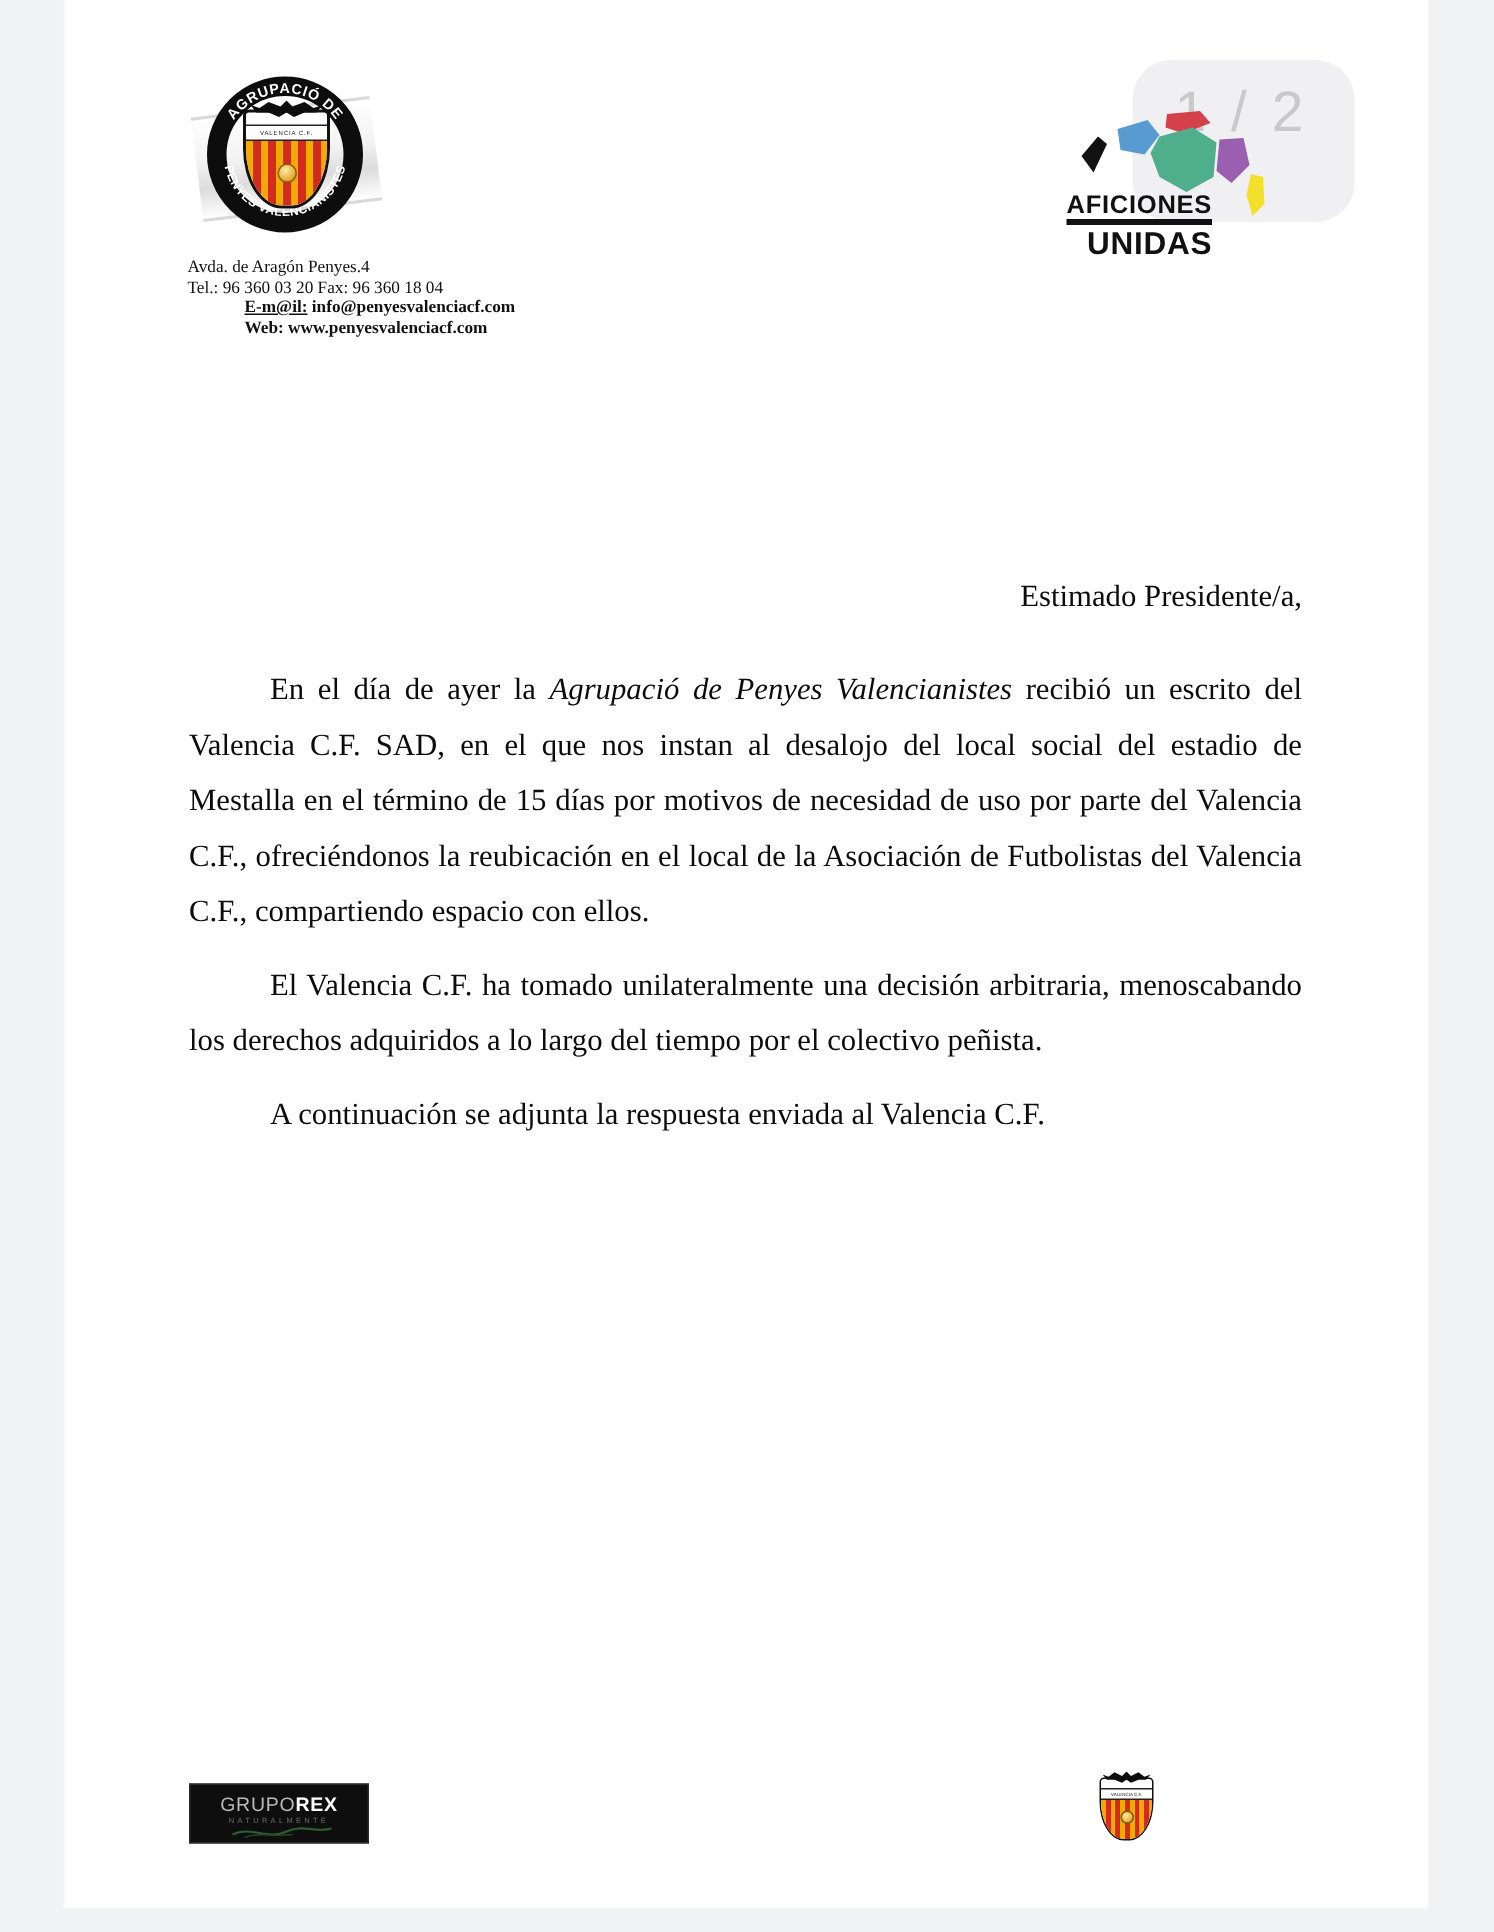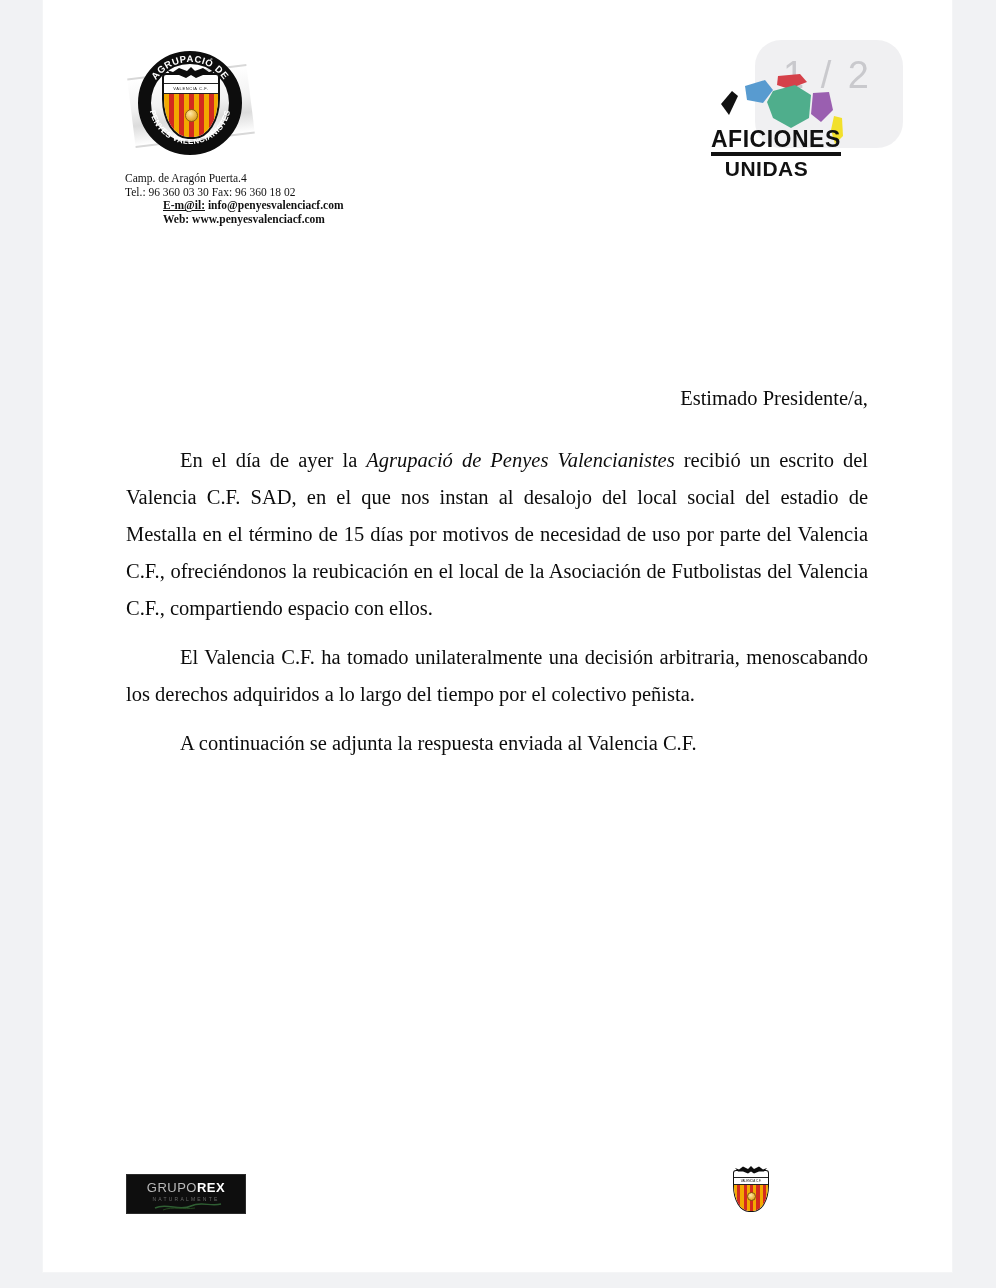--- a/index.html
+++ b/index.html
@@ -159,21 +159,21 @@
     position: absolute;
     left: 8px;
     top: 88px;
     width: 160px;
     font-family: "Liberation Sans", sans-serif;
     font-weight: bold;
     color: #111;
     line-height: 1;
   }
   .au-line1 {
-    font-size: 23px;
+    font-size: 17px;
     letter-spacing: 0.5px;
     border-bottom: 4px solid #111;
     padding-bottom: 1px;
     display: inline-block;
   }
   .au-line2 {
     font-size: 21px;
     letter-spacing: 0.5px;
     display: block;
     text-align: center;
@@ -213,21 +213,21 @@
     text-align: right;
   }
   .para {
     margin: 0;
     text-indent: 54px;
   }
   .para + .para { margin-top: 12px; }
   .para i { font-style: italic; }
 
   
-  .footer { position: absolute; left: 0; bottom: 16px; width: 719px; height: 120px; }
+  .footer { position: absolute; left: 0; bottom: 1px; width: 719px; height: 120px; }
 
   .gruporex {
     position: absolute;
     left: 83px;
     bottom: 42px;
     width: 120px;
     height: 40px;
     background: #0e0e0e;
     border: 1px solid #2b2b2b;
     box-sizing: border-box;
@@ -345,22 +345,22 @@
           <polygon points="131,58 139,60 140,78 132,86 128,72" fill="#f2e02b"></polygon>
         </svg>
         <div class="au-text">
           <span class="au-line1">AFICIONES</span>
           <span class="au-line2">UNIDAS</span>
         </div>
       </div>
     </div>
 
     <div class="address">
-      <div class="plain">Camp. de Aragón  Puerta.4</div>
-      <div class="plain">Tel.: 96 360 03 30 Fax: 96 360 18 02</div>
+      <div class="plain">Avda. de Aragón  Penyes.4</div>
+      <div class="plain">Tel.: 96 360 03 20 Fax: 96 360 18 04</div>
       <div class="bold">
         <span class="u">E-m@il:</span>
         <span>info@penyesvalenciacf.com</span>
       </div>
       <div class="bold">
         <span>Web:</span>
         <span>www.penyesvalenciacf.com</span>
       </div>
     </div>
 

